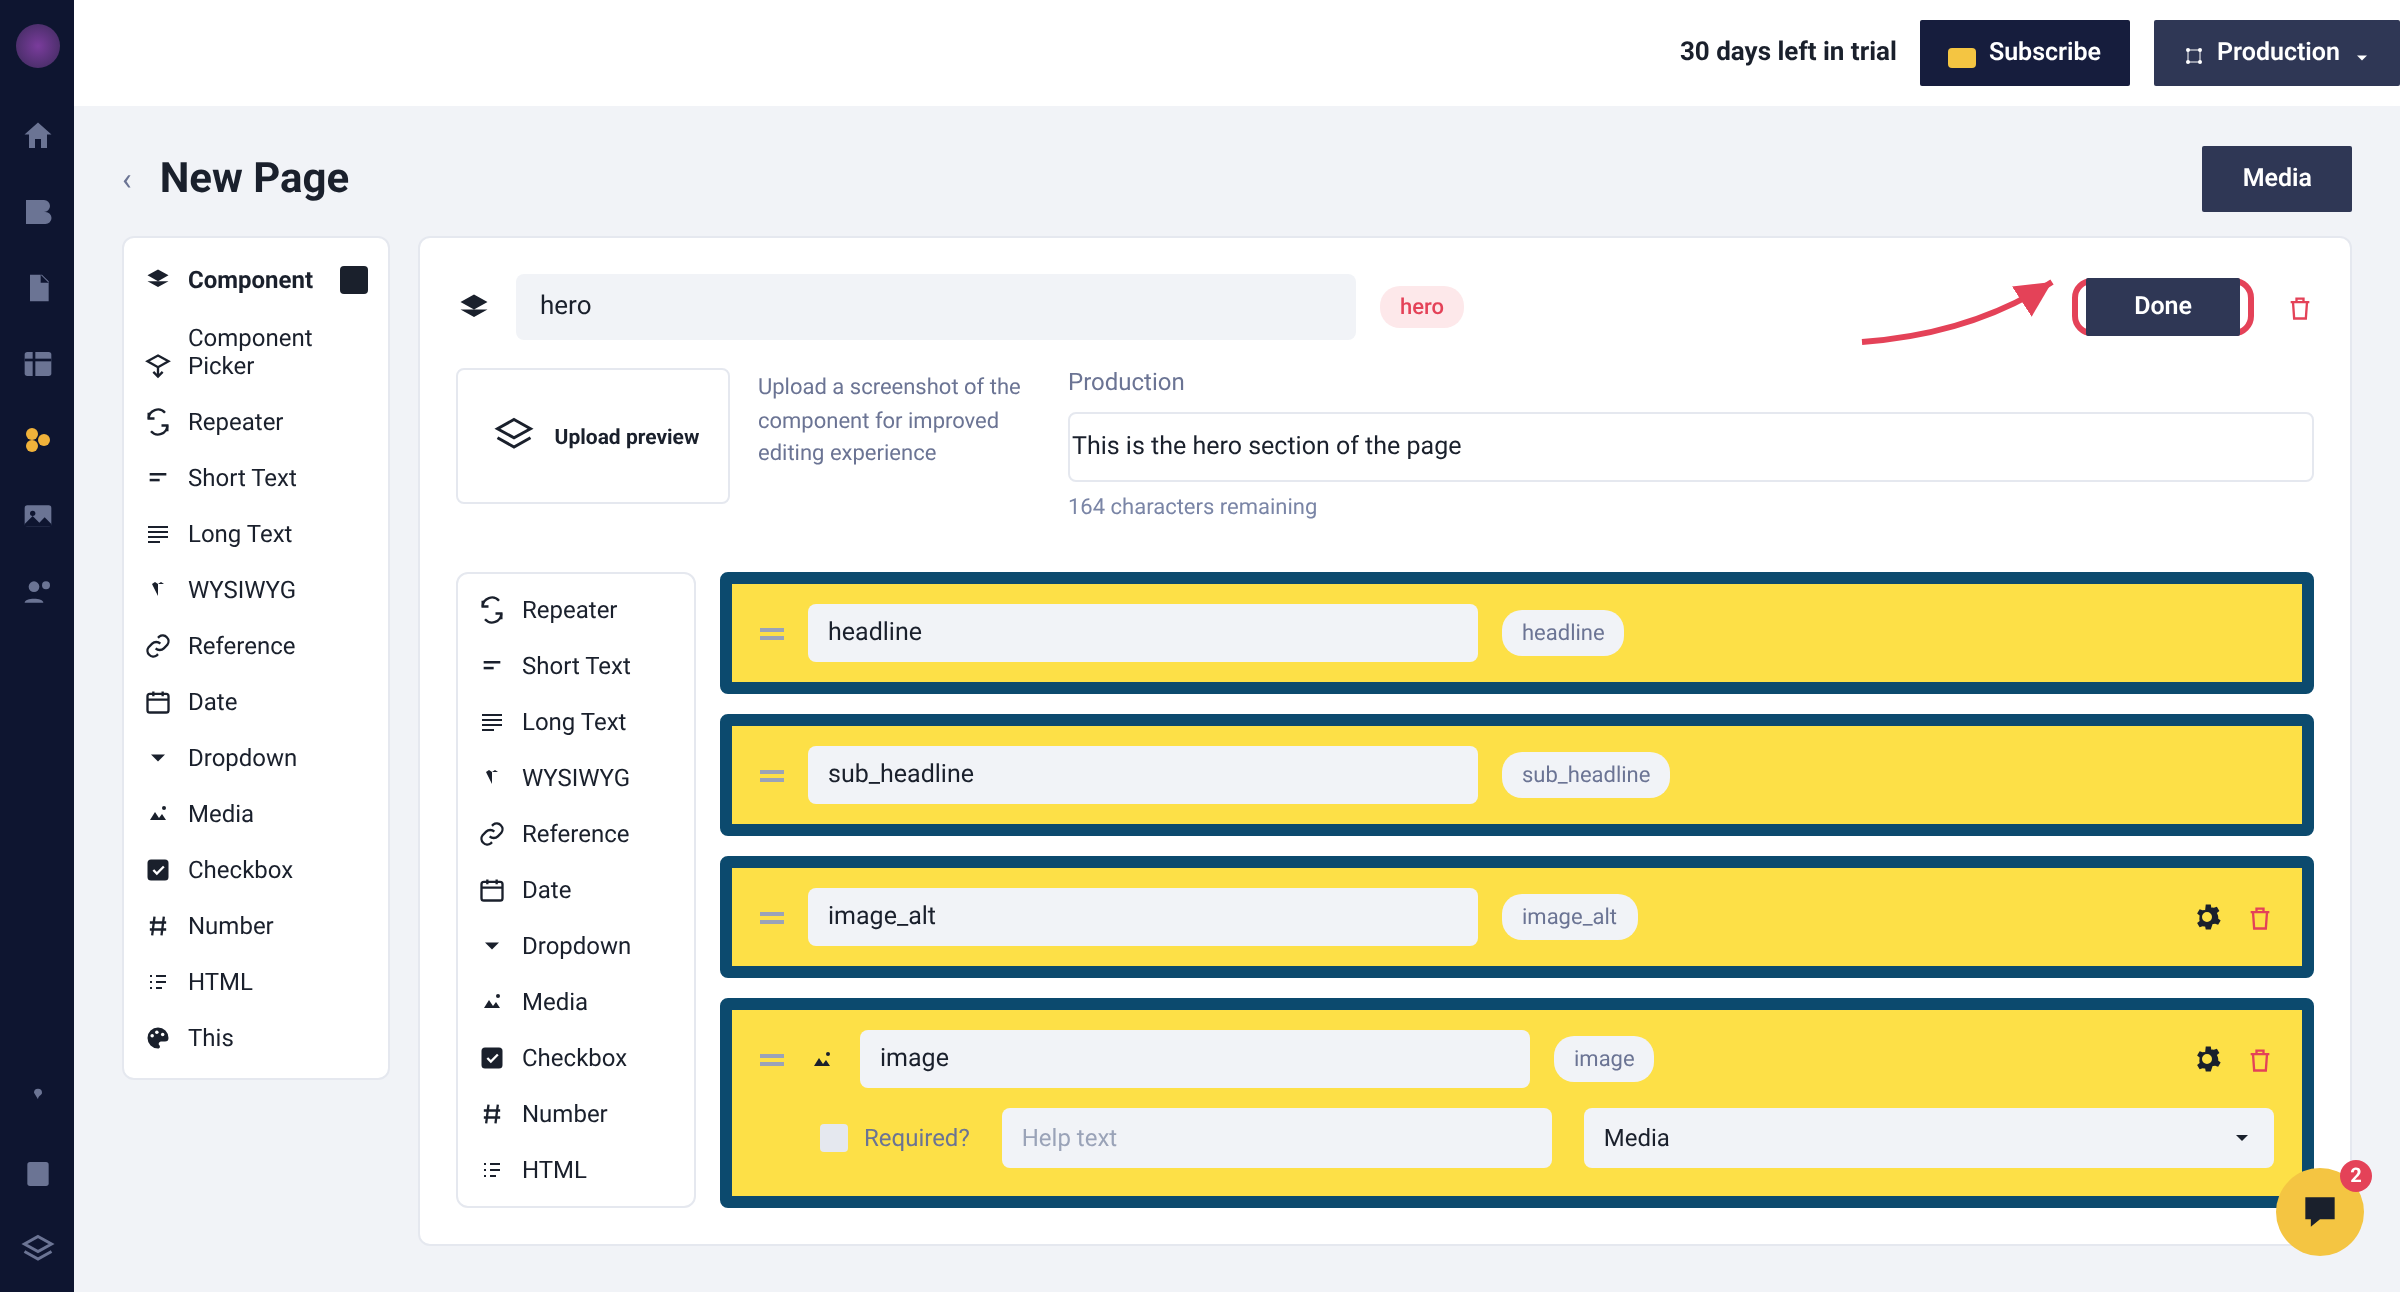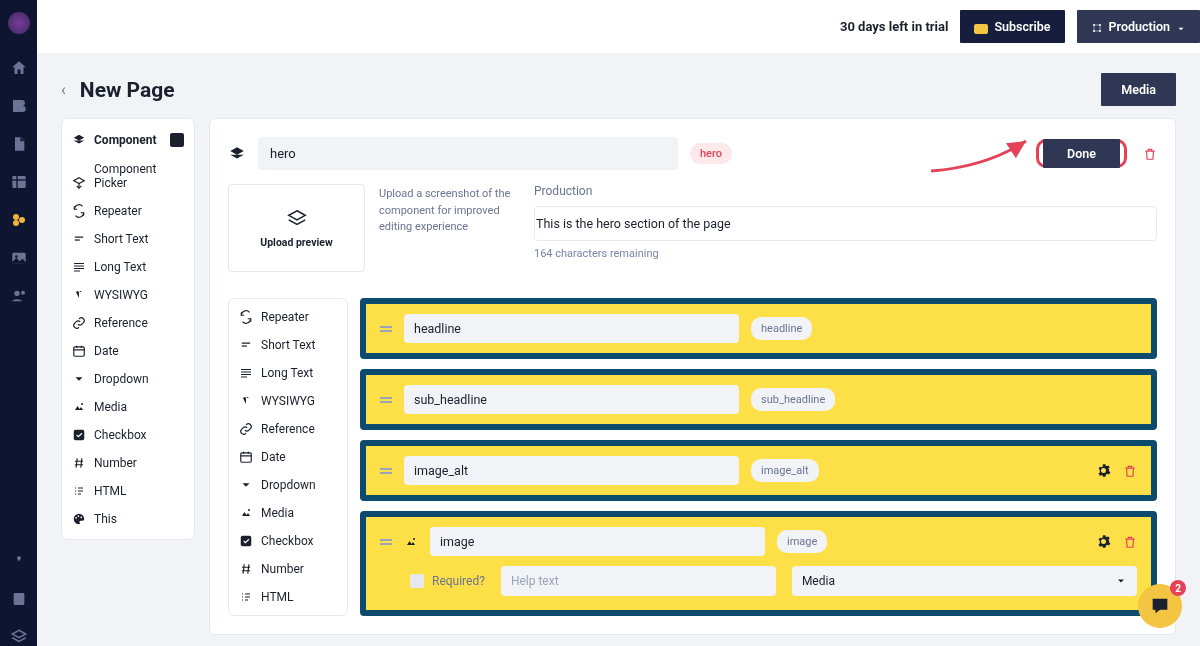--- a/index.html
+++ b/index.html
@@ -34,21 +34,21 @@
 .comp-row{display:flex;align-items:center;gap:12px;margin-bottom:14px}
 .comp-ic{color:#1a202c}
 .name-input{flex:0 0 420px;background:#f1f3f7;border:none;border-radius:4px;padding:9px 12px;font-size:13px;color:#1a202c}
 .pill{background:#fde8ea;color:#e44258;font-size:11px;padding:4px 10px;border-radius:10px;font-weight:500}
 .comp-row .gap{flex:1}
 .done-wrap{border:3px solid #e44258;border-radius:10px;padding:4px}
 .trash{color:#e44258;cursor:pointer;margin-left:4px}
 .meta{display:flex;gap:16px;margin-bottom:26px}
 .preview-col{width:290px}
 .sec-label{display:flex;align-items:center;gap:6px;color:#6b7494;font-size:12px;margin-bottom:8px}
-.preview-box{border:1px solid #e5e8ef;border-radius:4px;width:137px;height:88px;display:flex;flex-direction:column;align-items:center;justify-content:center;gap:6px;cursor:pointer}
+.preview-box{border:1px solid #e5e8ef;border-radius:4px;width:137px;height:68px;display:flex;flex-direction:row;align-items:center;justify-content:center;gap:6px;cursor:pointer}
 .preview-box .pb-ic{color:#1a202c}
 .preview-box .pb-txt{font-size:10.5px;font-weight:700}
 .preview-row{display:flex;gap:14px;align-items:flex-start}
 .preview-hint{font-size:11px;color:#6b7494;line-height:1.5;flex:1;padding-top:2px}
 .desc-col{flex:1}
 .desc-input{width:100%;background:#fff;border:1px solid #e5e8ef;border-radius:4px;padding:9px 1px;font-size:12.5px;color:#1a202c}
 .chars{font-size:11px;color:#7a85a6;margin-top:6px}
 .builder{display:flex;gap:12px;align-items:flex-start}
 .typelist{width:120px;padding:4px 0}
 .typelist .item{display:flex;align-items:center;gap:8px;padding:7px 10px;font-size:12px;color:#1a202c;cursor:pointer}

